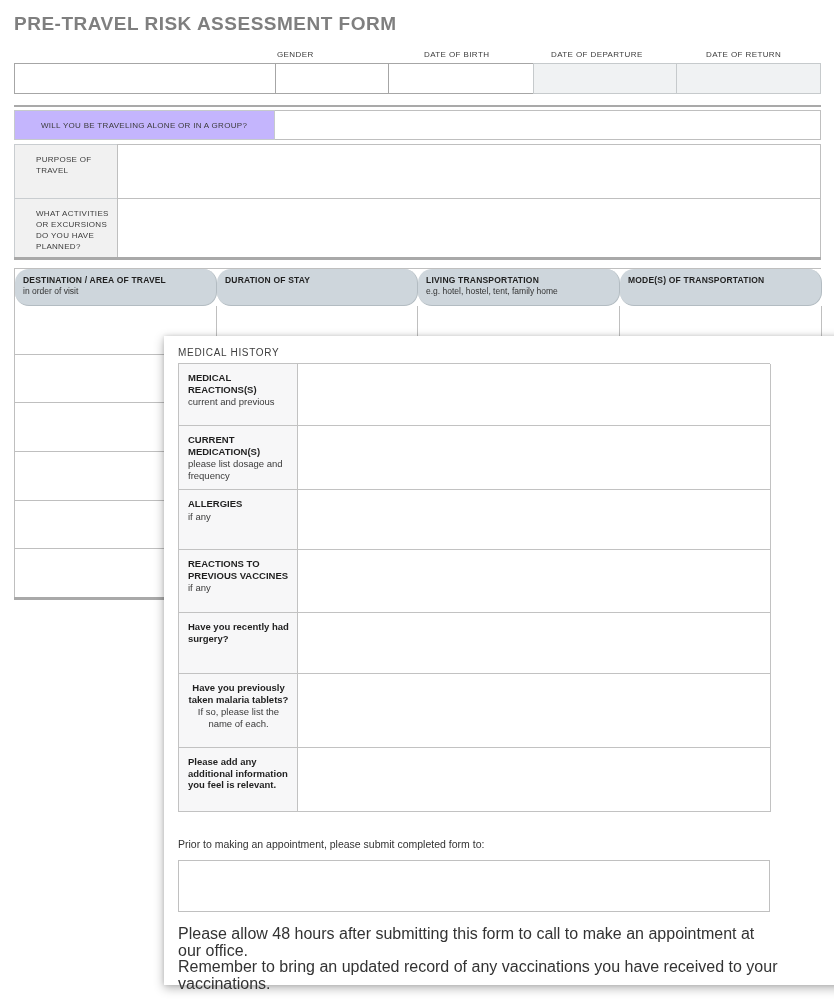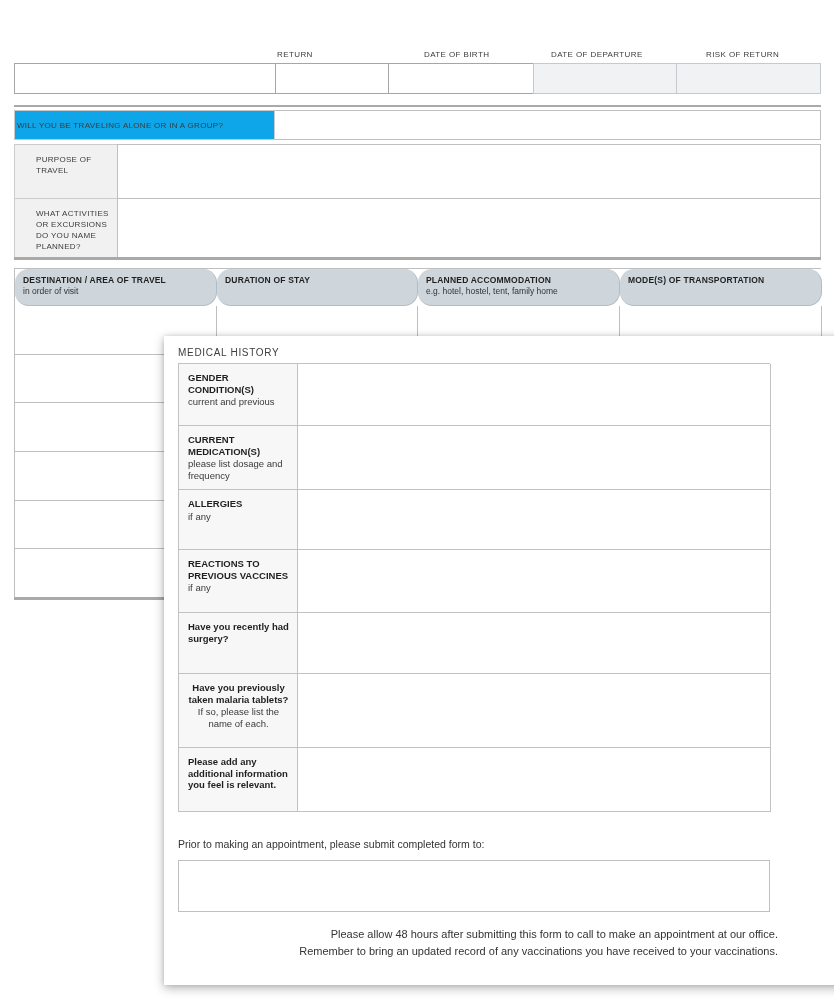--- a/index.html
+++ b/index.html
@@ -16,22 +16,22 @@
   
   .fld-label { top:50px; font-size:8px; color:#3b3b3b; letter-spacing:.4px; white-space:nowrap; }
   .fld-box { top:63px; height:31px; background:#ffffff; border:1px solid #a6a6a6; font-size:9px; padding:3px 5px; }
   .fld-box.shaded { background:#f0f2f3; border:1px solid #c6cacc; }
 
   
   .rule { background:#a9a9a9; }
 
   
   .q-row { left:14px; top:110px; width:807px; height:30px; display:grid; grid-template-columns:261px 546px; }
-  .q-label { background:#0ea5e9; border:1px solid #c6cacc; font-size:8px; color:#3b3b3b; letter-spacing:.3px;
-             display:flex; align-items:center; padding-left:2px; }
+  .q-label { background:#c4b5fd; border:1px solid #c6cacc; font-size:8px; color:#3b3b3b; letter-spacing:.3px;
+             display:flex; align-items:center; padding-left:26px; }
   .q-answer { background:#ffffff; border:1px solid #bfbfbf; border-left:none; font-size:9px; padding:3px 6px; }
 
   
   .pa-table { left:14px; top:144px; width:807px; display:grid; grid-template-columns:103px 704px; }
   .pa-label { background:#f1f1f1; border-left:1px solid #c9cdd0; border-top:1px solid #c9cdd0;
               font-size:8px; line-height:11px; color:#3b3b3b; letter-spacing:.3px; padding:9px 8px 0 21px; }
   .pa-value { background:#ffffff; border:1px solid #bfbfbf; border-bottom:none; font-size:9px; padding:4px 6px; }
   .pa-r1 { height:54px; } .pa-r2 { height:60px; border-bottom:1px solid #bfbfbf; }
   .pa-label.pa-r2 { border-bottom:none; }
 
@@ -54,66 +54,67 @@
                border-left:1px solid #c2c2c2; border-top:1px solid #c2c2c2; }
   .med-label { background:#f7f7f8; border-right:1px solid #c2c2c2; border-bottom:1px solid #c2c2c2;
                padding:8px 8px 0 9px; }
   .med-label .m-main { font-size:9.5px; font-weight:bold; color:#1f1f1f; line-height:11.5px; }
   .med-label .m-sub  { font-size:9.5px; color:#3a3a3a; line-height:11.5px; margin-top:1px; }
   .med-value { background:#ffffff; border-right:1px solid #c2c2c2; border-bottom:1px solid #c2c2c2;
                font-size:9.5px; padding:4px 6px; }
   .submit-prompt { left:14px; top:502px; font-size:10.5px; color:#333333; }
   .submit-box { left:14px; top:524px; width:592px; height:52px; background:#ffffff;
                 border:1px solid #c0c0c0; font-size:10px; padding:4px 6px; }
-  .notes { left:14px; top:590px; width:600px; font-size:11px; color:#333333; line-height:16.5px;text-align:right; }
+  .notes { left:14px; top:590px; width:600px; font-size:16px; color:#333333; line-height:16.5px; }
 </style>
 </head>
 <body>
 
 <div class="page">
 
+  <div class="abs form-title">PRE-TRAVEL RISK ASSESSMENT FORM</div>
 
   <div class="abs fld-label" style="left:14px;margin-top:28px;">TRAVELER NAME</div>
-  <div class="abs fld-label" style="left:277px;">RETURN</div>
+  <div class="abs fld-label" style="left:277px;">GENDER</div>
   <div class="abs fld-label" style="left:424px;">DATE OF BIRTH</div>
   <div class="abs fld-label" style="left:551px;">DATE OF DEPARTURE</div>
-  <div class="abs fld-label" style="left:706px;">RISK OF RETURN</div>
+  <div class="abs fld-label" style="left:706px;">DATE OF RETURN</div>
 
   <div class="abs fld-box" style="left:14px;width:262px;"></div>
   <div class="abs fld-box" style="left:275px;width:114px;"></div>
   <div class="abs fld-box" style="left:388px;width:146px;"></div>
   <div class="abs fld-box shaded" style="left:533px;width:144px;"></div>
   <div class="abs fld-box shaded" style="left:676px;width:145px;"></div>
 
   <div class="abs rule" style="left:14px;top:105px;width:807px;height:2px;"></div>
 
   <div class="abs q-row">
     <div class="q-label">WILL YOU BE TRAVELING ALONE OR IN A GROUP?</div>
     <div class="q-answer"></div>
   </div>
 
   <div class="abs pa-table">
     <div class="pa-label pa-r1">PURPOSE OF TRAVEL</div>
     <div class="pa-value pa-r1"></div>
-    <div class="pa-label pa-r2">WHAT ACTIVITIES OR EXCURSIONS DO YOU NAME PLANNED?</div>
+    <div class="pa-label pa-r2">WHAT ACTIVITIES OR EXCURSIONS DO YOU HAVE PLANNED?</div>
     <div class="pa-value pa-r2"></div>
   </div>
   <div class="abs rule" style="left:14px;top:257px;width:807px;height:3px;"></div>
 
   <div class="abs dest-table">
     <div class="dest-h">
       <div class="h-main">DESTINATION / AREA OF TRAVEL</div>
       <div class="h-sub">in order of visit</div>
     </div>
     <div class="dest-h">
       <div class="h-main">DURATION OF STAY</div>
       <div class="h-sub"></div>
     </div>
     <div class="dest-h">
-      <div class="h-main">PLANNED ACCOMMODATION</div>
+      <div class="h-main">LIVING TRANSPORTATION</div>
       <div class="h-sub">e.g. hotel, hostel, tent, family home</div>
     </div>
     <div class="dest-h">
       <div class="h-main">MODE(S) OF TRANSPORTATION</div>
       <div class="h-sub"></div>
     </div>
 
     <div class="dest-c"></div>
     <div class="dest-c"></div>
     <div class="dest-c"></div>
@@ -144,21 +145,21 @@
     <div class="dest-c"></div>
     <div class="dest-c"></div>
   </div>
   <div class="abs rule" style="left:14px;top:597px;width:807px;height:3px;"></div>
 
   <div class="abs panel">
     <div class="abs panel-title">MEDICAL HISTORY</div>
 
     <div class="abs med-table">
       <div class="med-label" style="height:62px;">
-        <div class="m-main">GENDER CONDITION(S)</div>
+        <div class="m-main">MEDICAL REACTIONS(S)</div>
         <div class="m-sub">current and previous</div>
       </div>
       <div class="med-value" style="height:62px;"></div>
 
       <div class="med-label" style="height:64px;">
         <div class="m-main">CURRENT MEDICATION(S)</div>
         <div class="m-sub">please list dosage and frequency</div>
       </div>
       <div class="med-value" style="height:64px;"></div>
 

